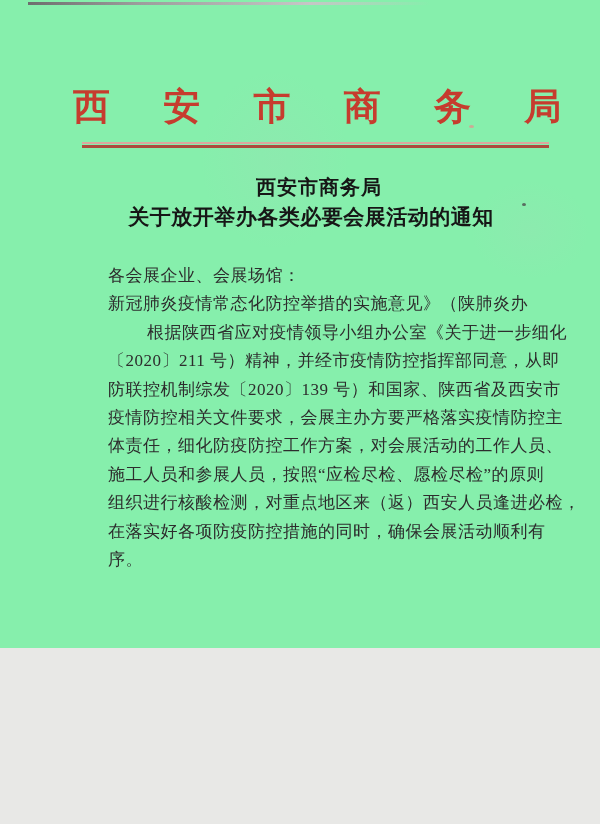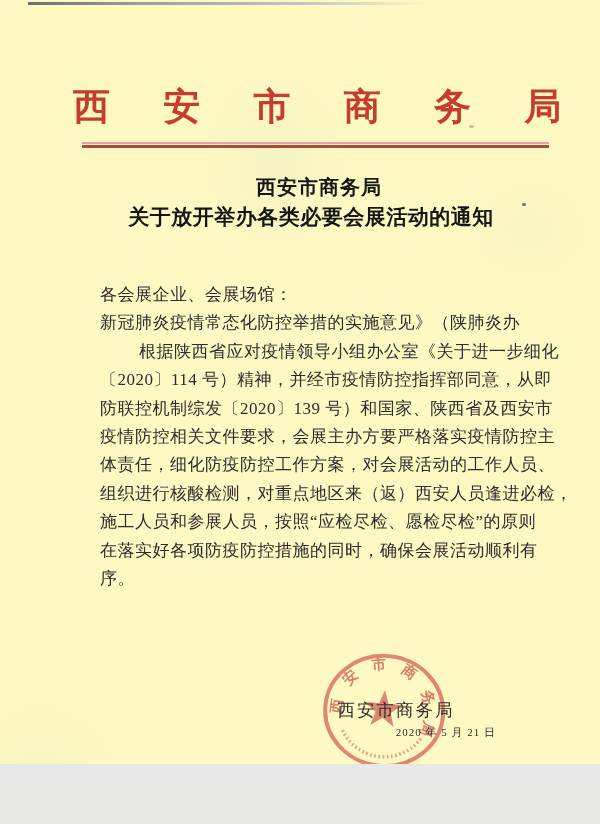--- a/index.html
+++ b/index.html
@@ -1,18 +1,18 @@
 <!DOCTYPE html>
 <html><head>
 <meta charset="utf-8">
 <style>
   html,body{margin:0;padding:0;background:#e8e8e6;}
   .page{
-    position:relative;width:600px;height:764px;overflow:hidden;
-    background:#fef9c3;
+    position:relative;width:600px;height:648px;overflow:hidden;
+    background:#86efac;
     font-family:"Liberation Serif","DejaVu Serif",serif;
   }
   
   .blob{position:absolute;border-radius:50%;pointer-events:none;}
   .blob.b1{left:200px;top:70px;width:150px;height:180px;background:radial-gradient(closest-side,rgba(185,198,192,.12),transparent);}
   .blob.b2{left:380px;top:760px;width:220px;height:120px;background:radial-gradient(closest-side,rgba(180,190,188,.16),transparent);}
   .blob.b3{left:-40px;top:700px;width:160px;height:160px;background:radial-gradient(closest-side,rgba(190,198,194,.10),transparent);}
   .blob.b4{left:470px;top:180px;width:120px;height:100px;background:radial-gradient(closest-side,rgba(190,198,194,.10),transparent);}
 
   .top-artifact{position:absolute;left:28px;top:2px;width:402px;height:2.5px;
@@ -28,22 +28,22 @@
   .divider{position:absolute;left:82px;top:142px;width:467px;}
   .divider .thin{height:1.5px;background:#dca79e;}
   .divider .gap{height:1.5px;}
   .divider .thick{height:2.5px;background:#ad4a3d;}
 
   .doc-title1{position:absolute;left:0;top:174px;width:600px;padding-left:38px;box-sizing:border-box;
     text-align:center;font-size:20px;font-weight:bold;color:#161616;letter-spacing:1px;}
   .doc-title2{position:absolute;left:2px;top:203px;width:600px;padding-left:18px;box-sizing:border-box;
     text-align:center;font-size:21px;font-weight:bold;color:#161616;letter-spacing:0.5px;}
 
-  .body-block{position:absolute;left:100px;top:262px;width:419px;
-    font-size:17px;color:#2d2d2d;margin-top:19px;}
+  .body-block{position:absolute;left:108px;top:262px;width:419px;
+    font-size:17px;color:#2d2d2d;}
   .bline{height:28.4px;line-height:28.4px;white-space:nowrap;
     text-align:justify;text-align-last:justify;text-justify:inter-character;letter-spacing:.5px;}
   .bline.salutation{text-align:left;text-align-last:left;}
   .bline.first{text-indent:2.3em;}
   .bline.last{text-align:left;text-align-last:left;}
 
   .signoff-agency{position:absolute;left:300px;top:698px;width:192px;text-align:center;
     font-size:17.5px;color:#2e2e2e;letter-spacing:2px;z-index:3;white-space:nowrap;}
   .signoff-date{position:absolute;left:296px;top:725px;width:200px;text-align:right;
     font-size:11px;color:#2e2e2e;letter-spacing:1px;z-index:3;white-space:nowrap;}
@@ -78,26 +78,26 @@
     <div class="thick"></div>
   </div>
 
   <div class="doc-title1">西安市商务局</div>
   <div class="doc-title2">关于放开举办各类必要会展活动的通知</div>
 
   <div class="body-block">
     <div class="bline salutation">各会展企业、会展场馆：</div>
     <div class="bline">新冠肺炎疫情常态化防控举措的实施意见》（陕肺炎办</div>
     <div class="bline first">根据陕西省应对疫情领导小组办公室《关于进一步细化</div>
-    <div class="bline">〔2020〕114 号）精神，并经市疫情防控指挥部同意，从即</div>
+    <div class="bline">〔2020〕211 号）精神，并经市疫情防控指挥部同意，从即</div>
     <div class="bline">防联控机制综发〔2020〕139 号）和国家、陕西省及西安市</div>
     <div class="bline">疫情防控相关文件要求，会展主办方要严格落实疫情防控主</div>
     <div class="bline">体责任，细化防疫防控工作方案，对会展活动的工作人员、</div>
+    <div class="bline">施工人员和参展人员，按照“应检尽检、愿检尽检”的原则</div>
     <div class="bline">组织进行核酸检测，对重点地区来（返）西安人员逢进必检，</div>
-    <div class="bline">施工人员和参展人员，按照“应检尽检、愿检尽检”的原则</div>
     <div class="bline">在落实好各项防疫防控措施的同时，确保会展活动顺利有</div>
     <div class="bline last">序。</div>
   </div>
 
   <svg class="seal" viewBox="0 0 130 120">
     <ellipse cx="64" cy="58" rx="59" ry="55" fill="none" stroke="rgba(209,86,80,0.85)" stroke-width="4"></ellipse>
     <polygon points="63,37 58.3,50.5 44,50.8 55.4,59.5 51.2,73.2 63,65 74.8,73.2 70.6,59.5 82,50.8 67.7,50.5" fill="rgba(200,70,64,0.78)"></polygon>
     <path id="sealArcPath" d="M 23.5 72.4 A 42 42 0 1 1 102.5 72.4" fill="none"></path>
     <text font-size="14.5" fill="rgba(204,82,76,0.9)" letter-spacing="2">
       <textPath href="#sealArcPath" startOffset="8" textLength="160" lengthAdjust="spacing">西安市商务局</textPath>

